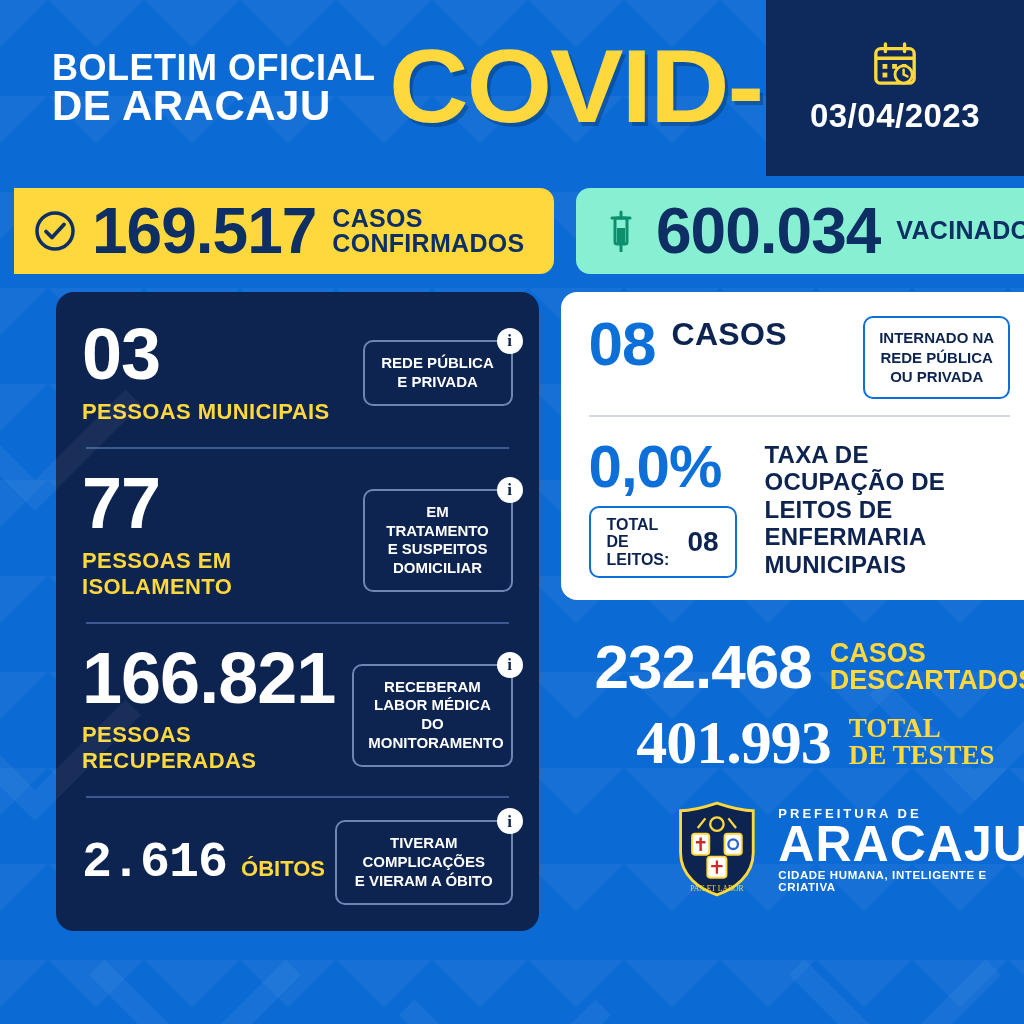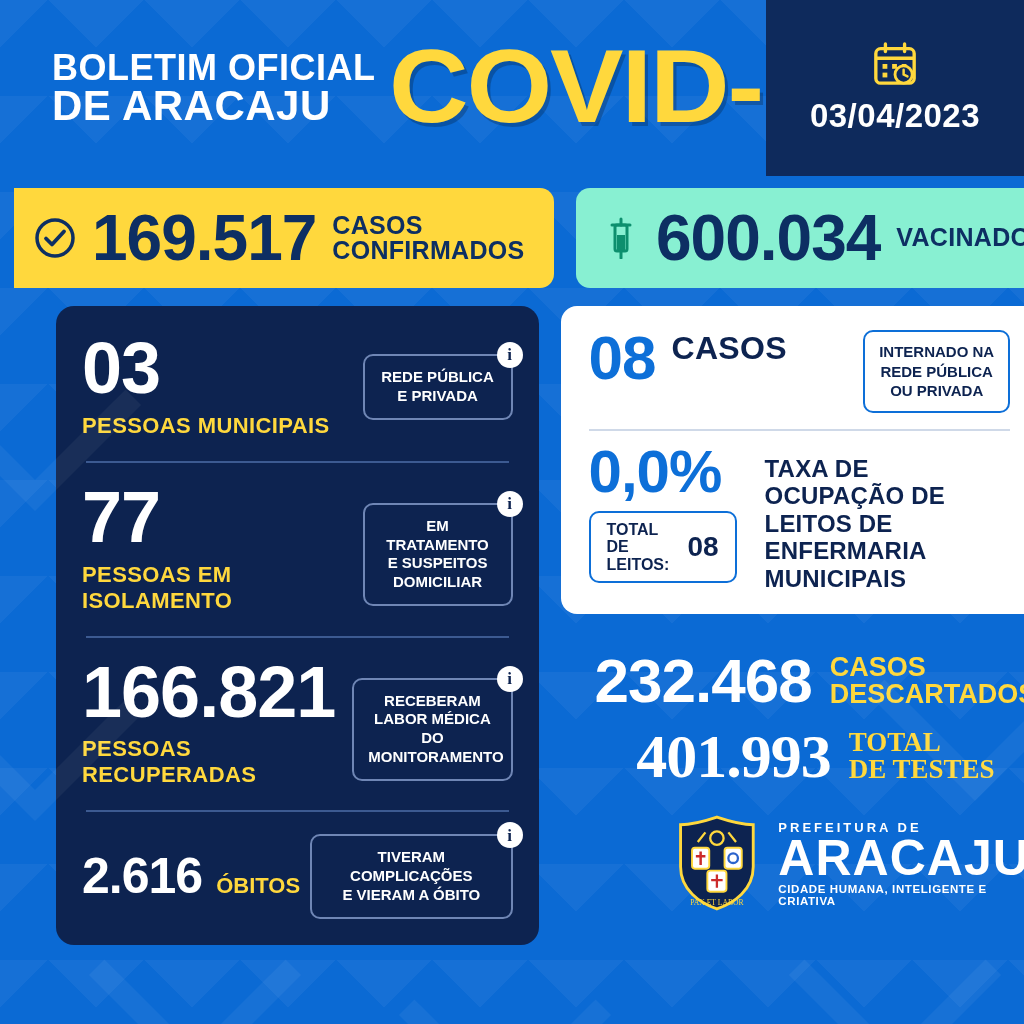--- a/index.html
+++ b/index.html
@@ -76,21 +76,21 @@
     letter-spacing: 0.5px;
   }
 
   
   .toprow {
     display: flex;
     gap: 22px;
     padding: 12px 22px 0 14px;
   }
   .bar {
-    height: 100px;
+    height: 86px;
     display: flex;
     align-items: center;
     padding: 0 20px;
     gap: 16px;
   }
   .bar.cases {
     flex: 0 0 540px;
     background: #ffd83d;
     border-radius: 0 14px 14px 0;
     color: #0d2f63;
@@ -140,21 +140,21 @@
   }
   .statnum {
     color: #ffffff;
     font-weight: bold;
     line-height: 0.9;
     letter-spacing: -1px;
   }
   .statnum.s1 { font-size: 72px; }
   .statnum.s2 { font-size: 72px; }
   .statnum.s3 { font-size: 72px; }
-  .statnum.s4 { font-size: 50px; }
+  .statnum.s4 { font-size: 50px; font-family: Liberation Mono, monospace; }
   .statlabel {
     color: #ffd83d;
     font-size: 22px;
     font-weight: bold;
     letter-spacing: 0.4px;
     margin-top: 12px;
   }
   .note {
     position: relative;
     border: 2px solid #6f86b5;
@@ -221,21 +221,21 @@
     border: 2px solid #0d6fd8;
     border-radius: 10px;
     color: #0d2350;
     font-size: 15px;
     font-weight: bold;
     text-align: center;
     line-height: 1.3;
     padding: 10px 14px;
   }
   .hr-light { height: 2px; background: #cfd9e8; margin: 16px 0 14px 0; }
-  .tax-row { display: flex; align-items: flex-start; gap: 28px; }
+  .tax-row { display: flex; align-items: flex-end; gap: 28px; }
   .tax-num {
     color: #0d6fd8;
     font-size: 60px;
     font-weight: bold;
     line-height: 0.9;
     letter-spacing: -1px;
   }
   .tax-lab {
     color: #0d2350;
     font-size: 24px;

